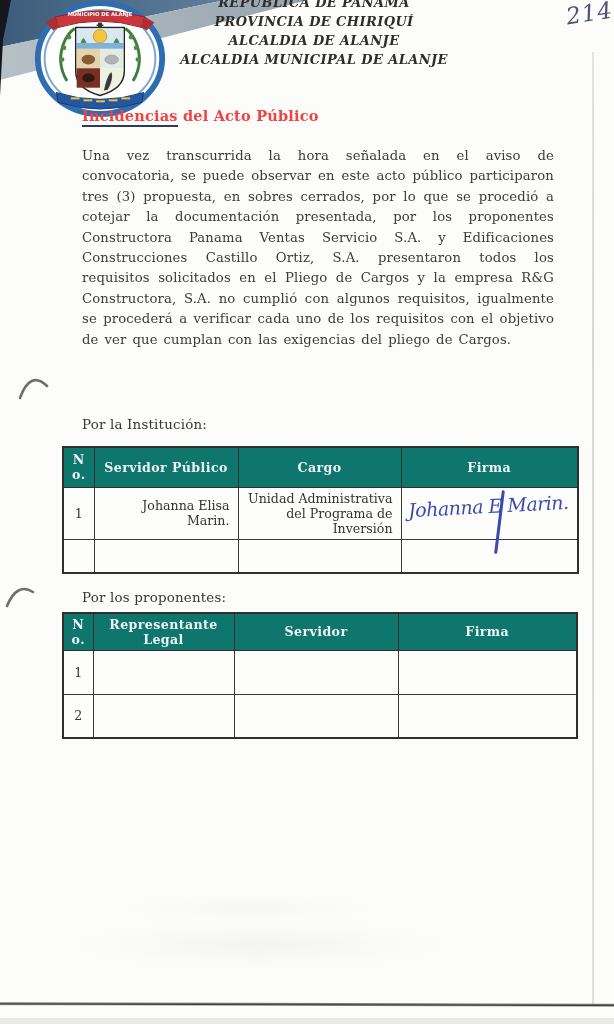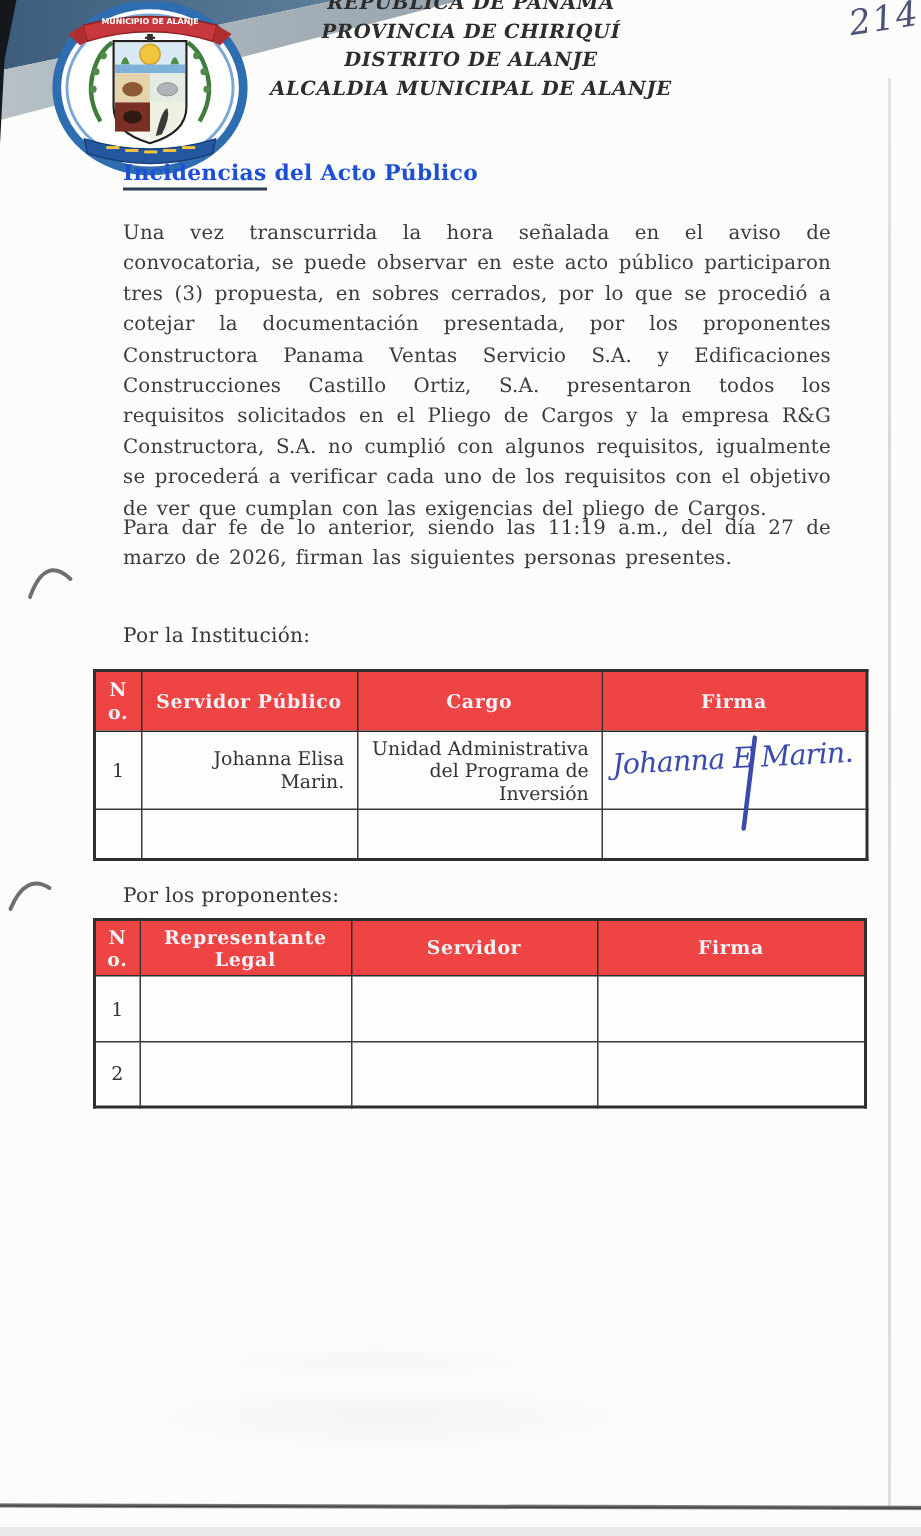--- a/index.html
+++ b/index.html
@@ -29,21 +29,21 @@
     font-size:13px;line-height:19px;letter-spacing:.4px;
   }
   .page-number{
     position:absolute;left:566px;top:0px;
     font-style:italic;font-size:23px;color:#4d5278;
     transform:rotate(-9deg);letter-spacing:1px;
   }
 
   .doc-title{
     position:absolute;left:82px;top:107px;
-    font-size:14.5px;font-weight:bold;color:#1d4ed8;letter-spacing:.2px;
+    font-size:14.5px;font-weight:bold;color:#ef4444;letter-spacing:.2px;
   }
   .doc-title .u{border-bottom:2.5px solid #2c3e57;padding-bottom:1px;}
 
   .para{
     position:absolute;left:82px;width:472px;
     font-size:13.2px;line-height:20.4px;color:#3b3b3b;
     text-align:justify;letter-spacing:.15px;word-spacing:1.6px;
   }
   .para1{top:146px;}
   .para2{top:343px;}
@@ -54,21 +54,21 @@
   .label1{top:417px;}
   .label2{top:590px;}
 
   table.sig-table{
     position:absolute;left:62px;border-collapse:collapse;table-layout:fixed;
     background:#fdfdfc;
   }
   .t1{top:446px;width:515px;}
   .t2{top:612px;width:514px;}
   .sig-table th{
-    background:#ef4444;color:#eef2f7;font-weight:bold;font-size:12.6px;
+    background:#0f766e;color:#eef2f7;font-weight:bold;font-size:12.6px;
     border:1px solid #2f2f2f;text-align:center;vertical-align:middle;
     letter-spacing:.4px;padding:2px 4px;
   }
   .sig-table td{
     border:1px solid #3a3a3a;font-size:12.6px;color:#333;
     padding:3px 8px;vertical-align:middle;background:transparent;text-align:right;
   }
   .sig-table{border:2px solid #2f2f2f;}
   .th-no{word-break:break-all;line-height:15px;}
   td.c-no{text-align:center;}
@@ -152,40 +152,39 @@
         <rect x="53" y="101" width="9" height="2"></rect>
       <rect x="66" y="102" width="9" height="2"></rect>
         <rect x="79" y="101" width="9" height="2"></rect>
       <rect x="92" y="99" width="9" height="2"></rect>
     </g>
   </svg>
 
   <div class="header-text">
     <div>REPÚBLICA DE PANAMÁ</div>
     <div>PROVINCIA DE CHIRIQUÍ</div>
-    <div>DISTRITO DE ALANJE</div>
+    <div>ALCALDIA DE ALANJE</div>
     <div>ALCALDIA MUNICIPAL DE ALANJE</div>
   </div>
 
   <div class="page-number">214</div>
 
   <div class="crease-v"></div>
   <div class="smudge a"></div>
   <div class="smudge b"></div>
   <div class="bottom-edge"></div>
 
   <svg class="arc-marks" width="60" height="260" viewBox="0 0 60 260">
     <path d="M20 36 Q 30 8 47 24" fill="none" stroke="#6f6f6f" stroke-width="2.6" stroke-linecap="round"></path>
     <path d="M7 244 Q 17 220 33 230" fill="none" stroke="#6f6f6f" stroke-width="2.6" stroke-linecap="round"></path>
   </svg>
 
   <div class="doc-title"><span class="u">Incidencias</span><span> del Acto Público</span></div>
 
   <div class="para para1">Una vez transcurrida la hora señalada en el aviso de convocatoria, se puede observar en este acto público participaron tres (3) propuesta, en sobres cerrados, por lo que se procedió a cotejar la documentación presentada, por los proponentes Constructora Panama Ventas Servicio S.A. y Edificaciones Construcciones Castillo Ortiz, S.A. presentaron todos los requisitos solicitados en el Pliego de Cargos y la empresa R&amp;G Constructora, S.A. no cumplió con algunos requisitos, igualmente se procederá a verificar cada uno de los requisitos con el objetivo de ver que cumplan con las exigencias del pliego de Cargos.</div>
-  <div class="para para2">Para dar fe de lo anterior, siendo las 11:19 a.m., del día 27 de marzo de 2026, firman las siguientes personas presentes.</div>
 
   <div class="section-label label1">Por la Institución:</div>
   <table class="sig-table t1">
     <colgroup>
         <col style="width:31px">
         <col style="width:144px">
         <col style="width:163px">
         <col style="width:177px">
       </colgroup>
     <tbody>

